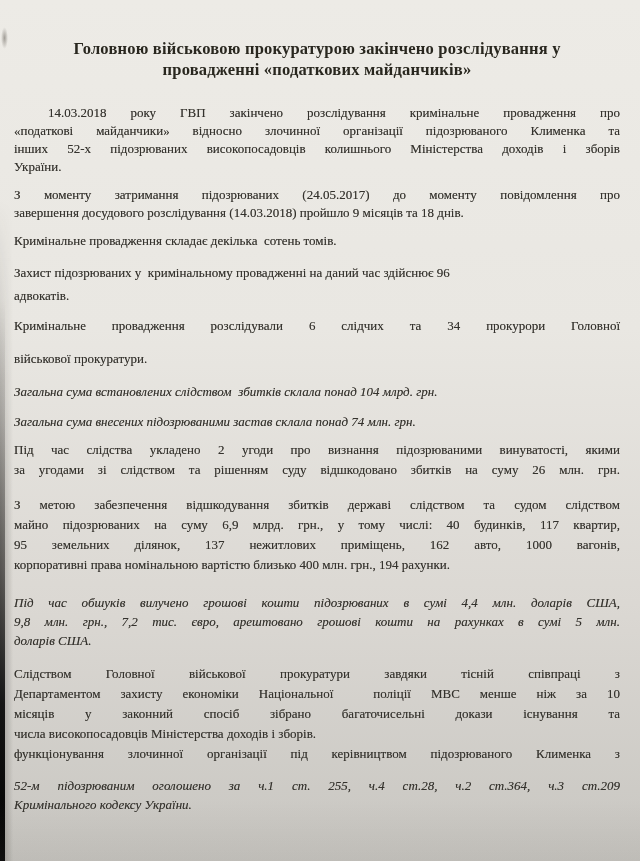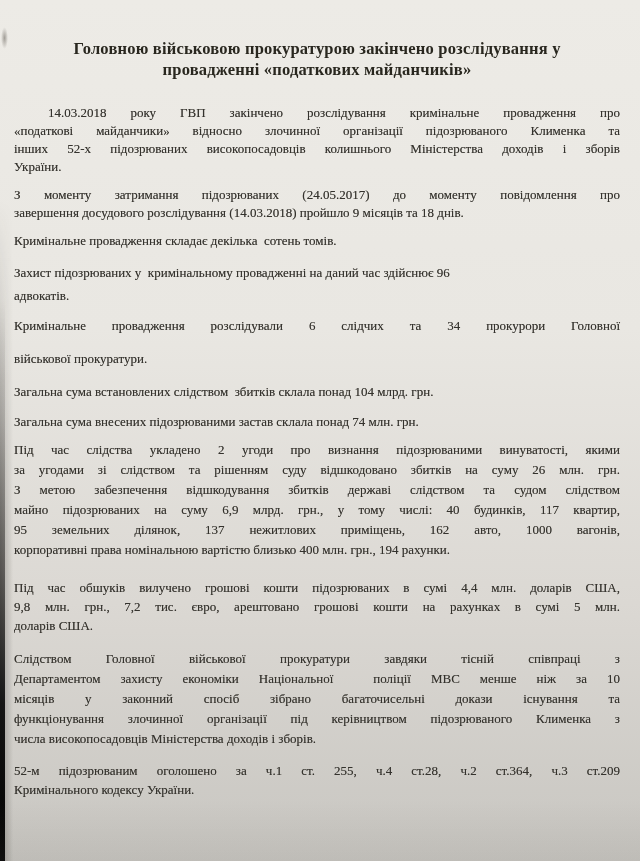--- a/index.html
+++ b/index.html
@@ -24,31 +24,31 @@
   .title .tl { display: block; }
   .para { margin: 0; }
   .ln {
     display: block; white-space: pre-wrap;
     font-size: 13px; line-height: 18px;
     text-shadow: 0 0 0.5px rgba(70,65,58,0.55);
   }
   .j { text-align: justify; text-align-last: justify; }
   .l { text-align: left; }
   .indent { padding-left: 34px; }
-  .lh19 .ln { line-height: 19px; }
+  .lh19 .ln { line-height: 19px; font-style: italic; }
   .lh20 .ln { line-height: 20px; }
   .gap5 .ln + .ln { margin-top: 5px; }
   .gap15 .ln + .ln { margin-top: 15px; }
   .mb9  { margin-bottom: 9px; }
   .mb10 { margin-bottom: 10px; }
   .mb11 { margin-bottom: 11px; }
   .mb12 { margin-bottom: 12px; }
   .mb13 { margin-bottom: 13px; }
   .mb14 { margin-bottom: 14px; }
-  .mb15 { }
+  .mb15 { margin-bottom: 15px; }
   .mb18 { margin-bottom: 18px; }
   
   .edge-black {
     position: absolute; left: 0; top: 300px; bottom: 0; width: 5px;
     background: linear-gradient(180deg,
       rgba(15,13,11,0) 0%, rgba(15,13,11,0.18) 22%,
       rgba(10,9,8,0.5) 48%, rgba(2,2,2,0.88) 72%, #000 100%);
     pointer-events: none;
   }
   .edge-shadow {
@@ -129,22 +129,22 @@
   <div class="para mb14 lh19">
     <span class="ln j">Під час обшуків вилучено грошові кошти підозрюваних в сумі 4,4 млн. доларів США,</span>
     <span class="ln j">9,8 млн. грн., 7,2 тис. євро, арештовано грошові кошти на рахунках в сумі 5 млн.</span>
     <span class="ln l">доларів США.</span>
   </div>
 
   <div class="para mb12 lh20">
     <span class="ln j">Слідством Головної військової прокуратури завдяки тісній співпраці з</span>
     <span class="ln j">Департаментом захисту економіки Національної  поліції МВС менше ніж за 10</span>
     <span class="ln j">місяців у законний спосіб зібрано багаточисельні докази існування та</span>
+    <span class="ln l">числа високопосадовців Міністерства доходів і зборів.</span>
     <span class="ln j">функціонування злочинної організації під керівництвом підозрюваного Клименка з</span>
-    <span class="ln l">числа високопосадовців Міністерства доходів і зборів.</span>
   </div>
 
   <div class="para lh19">
     <span class="ln j">52-м підозрюваним оголошено за ч.1 ст. 255, ч.4 ст.28, ч.2 ст.364, ч.3 ст.209</span>
     <span class="ln l">Кримінального кодексу України.</span>
   </div>
 
 </div>
 
 <div class="smudge"></div>

